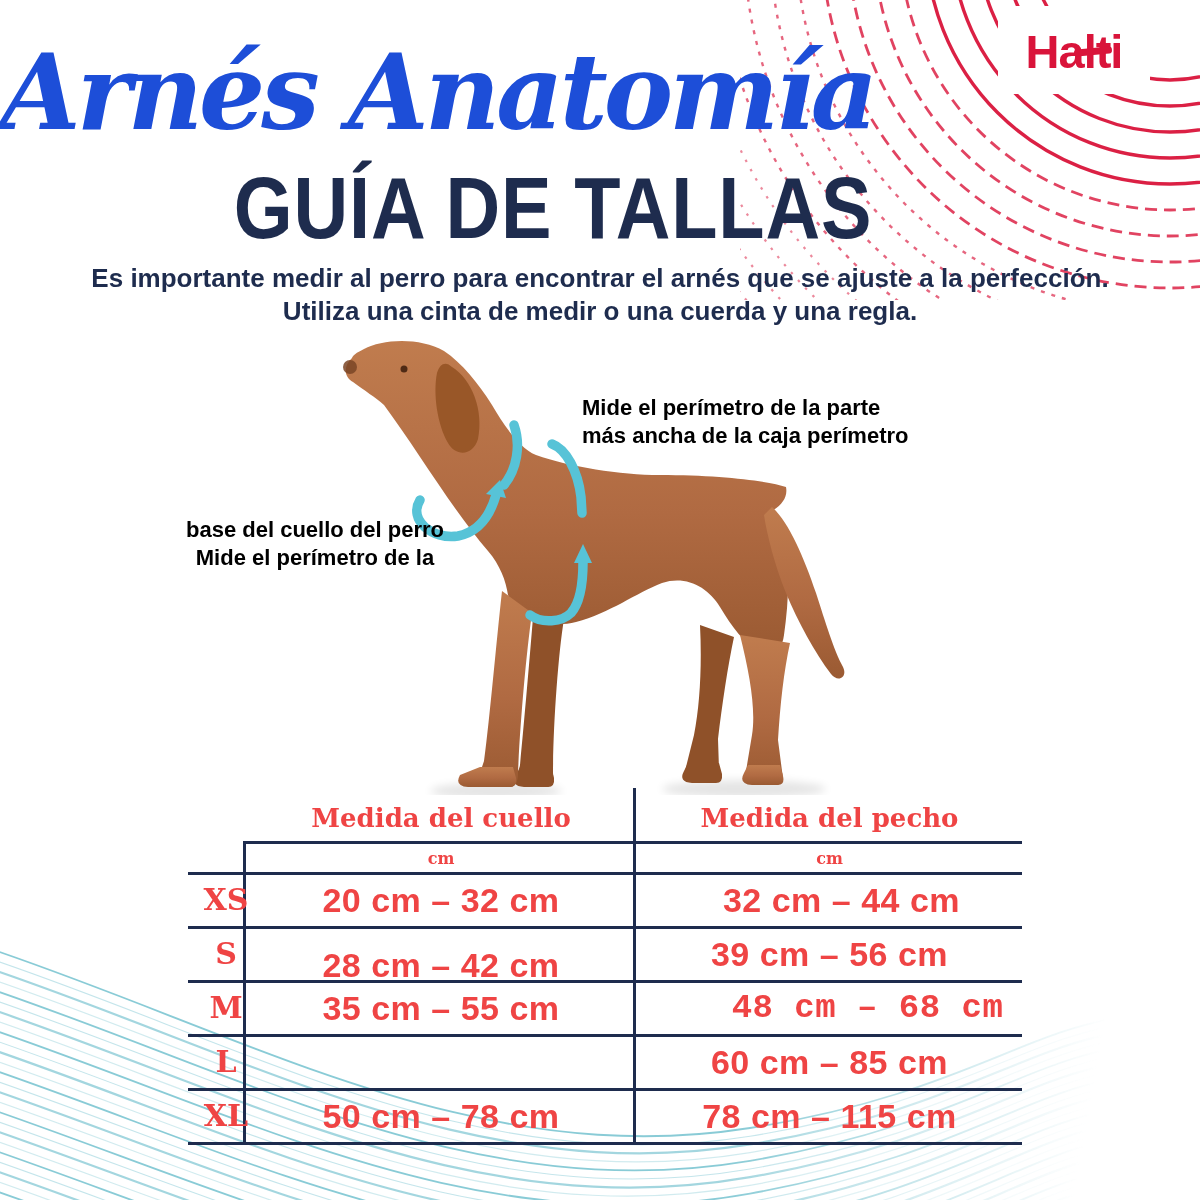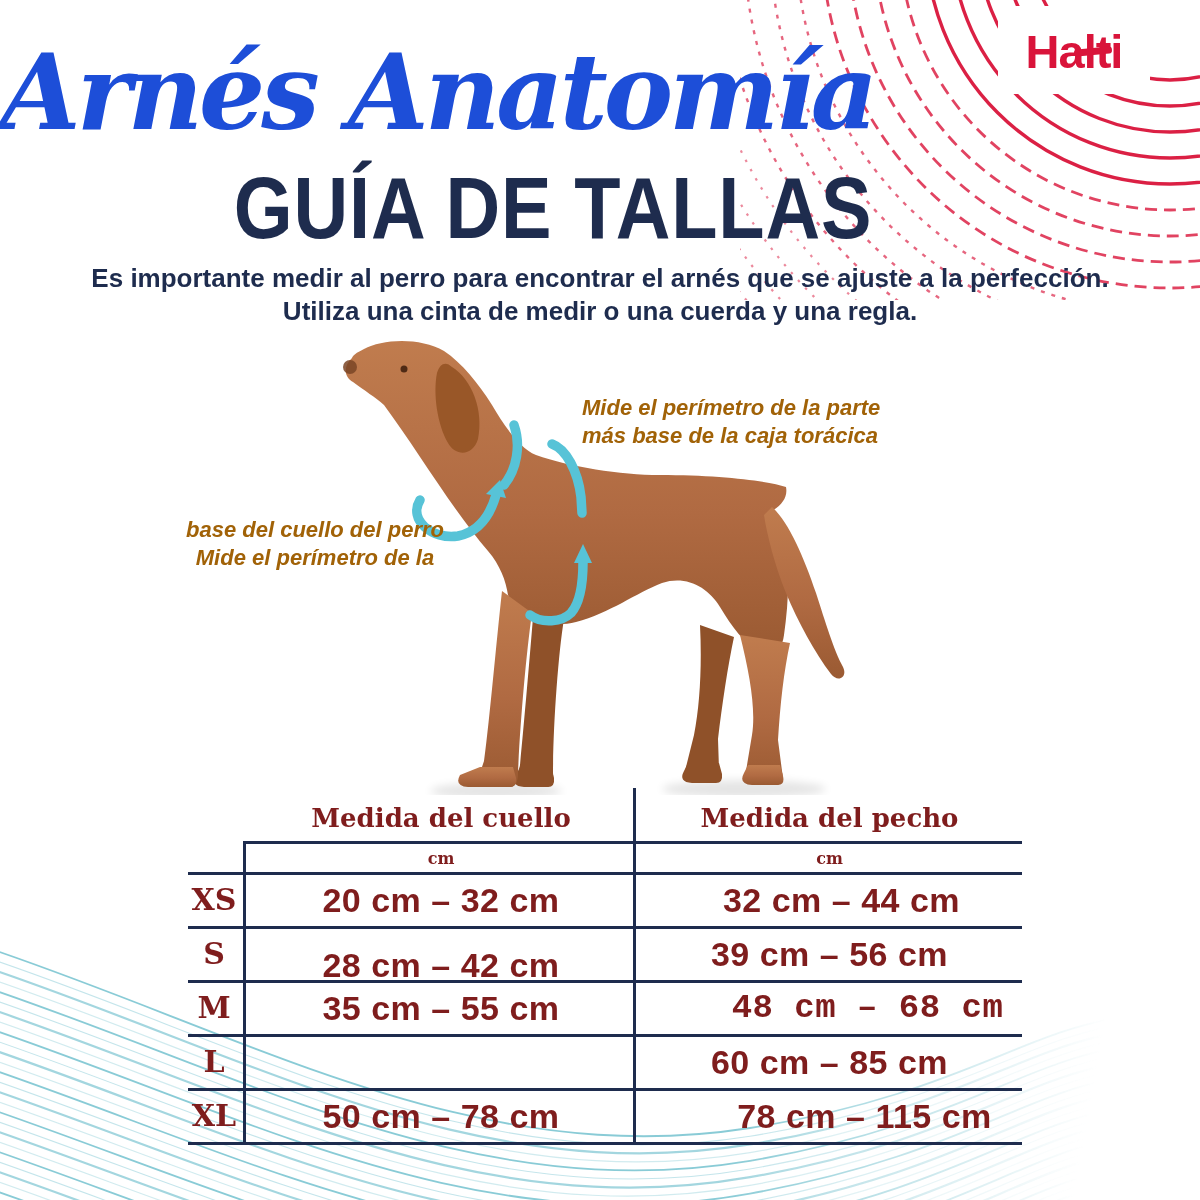--- a/index.html
+++ b/index.html
@@ -30,32 +30,32 @@
   }
   .main-title{
     position:absolute;left:0;top:166px;width:1106px;text-align:center;z-index:2;
     font-size:88px;line-height:84px;font-weight:700;color:#1e2c4e;
     transform:scaleX(0.86);letter-spacing:1px;white-space:nowrap;
   }
   .intro{position:absolute;left:0;top:262px;width:1200px;text-align:center;z-index:2;
     font-size:26px;line-height:33px;font-weight:700;color:#1e2c4e;}
   
   .dog-svg{position:absolute;left:320px;top:325px;width:560px;height:470px;z-index:1;}
-  .note{position:absolute;z-index:2;font-size:22px;line-height:28px;font-weight:700;color:#a16207;font-style:italic;}
+  .note{position:absolute;z-index:2;font-size:22px;line-height:28px;font-weight:700;color:#000000;}
   .chest-note{left:582px;top:394px;width:330px;text-align:left;}
   .neck-note{left:150px;top:516px;width:330px;text-align:center;}
   
   .tbl{position:absolute;left:0;top:0;width:1200px;height:1200px;z-index:2;pointer-events:none;}
   .hline,.vline{position:absolute;background:#1e2c4e;}
   .hline{height:3px;}
   .vline{width:3px;}
-  .cell{position:absolute;text-align:center;color:#7f1d1d;}
+  .cell{position:absolute;text-align:center;color:#ef4444;}
   .th{font-family:"DejaVu Serif",serif;font-weight:700;font-size:26px;}
   .unit{font-family:"DejaVu Serif",serif;font-weight:700;font-size:16px;line-height:29px;}
-  .size-label{font-family:"DejaVu Serif",serif;font-weight:700;font-size:30px;line-height:54px;}
+  .size-label{font-family:"DejaVu Serif",serif;font-weight:700;font-size:30px;line-height:54px;margin-left:12px;}
   .val{font-size:34px;font-weight:700;line-height:54px;letter-spacing:0.5px;}
 </style>
 </head>
 <body>
 
 <div class="page">
 
   <svg class="red-waves" id="red-waves" viewBox="0 0 460 300">
       <circle cx="430" cy="-60" r="140" fill="none" stroke="#d9143a" stroke-width="3.4" opacity="0.95"></circle>
       <circle cx="430" cy="-60" r="166" fill="none" stroke="#d9143a" stroke-width="3.4" opacity="0.95"></circle>
@@ -186,21 +186,21 @@
 
     <g stroke="#57c3d7" stroke-width="9.5" fill="none" stroke-linecap="round">
       <path d="M 232,119 C 246,124 258,146 261,172 L 262,188"></path>
       <path d="M 210,290 C 222,299 242,297 251,288 C 260,278 263,258 263,237"></path>
     </g>
     <polygon fill="#57c3d7" points="263,219 254,238 272,238"></polygon>
   </svg>
 
   <div class="note chest-note">
     <div>Mide el perímetro de la parte</div>
-    <div>más base de la caja torácica</div>
+    <div>más ancha de la caja perímetro</div>
   </div>
   <div class="note neck-note">
     <div>base del cuello del perro</div>
     <div>Mide el perímetro de la</div>
   </div>
 
   <div class="tbl">
 
     <div class="cell th" style="left:250px;top:803px;width:382px;">Medida del cuello</div>
     <div class="cell th" style="left:637px;top:803px;width:385px;">Medida del pecho</div>
@@ -228,16 +228,16 @@
 
     <div class="cell size-label" style="left:186px;top:981px;width:56px;">M</div>
     <div class="cell val" style="left:250px;top:981px;width:382px;">35 cm – 55 cm</div>
     <div class="cell val" style="left:675px;top:981px;width:385px;font-family:Liberation Mono, monospace;">48 cm – 68 cm</div>
 
     <div class="cell size-label" style="left:186px;top:1035px;width:56px;">L</div>
     <div class="cell val" style="left:637px;top:1035px;width:385px;">60 cm – 85 cm</div>
 
     <div class="cell size-label" style="left:186px;top:1089px;width:56px;">XL</div>
     <div class="cell val" style="left:250px;top:1089px;width:382px;">50 cm – 78 cm</div>
-    <div class="cell val" style="left:637px;top:1089px;width:385px;padding-left:35px;">78 cm – 115 cm</div>
+    <div class="cell val" style="left:637px;top:1089px;width:385px;">78 cm – 115 cm</div>
   </div>
 
 </div>
 
 </body></html>

